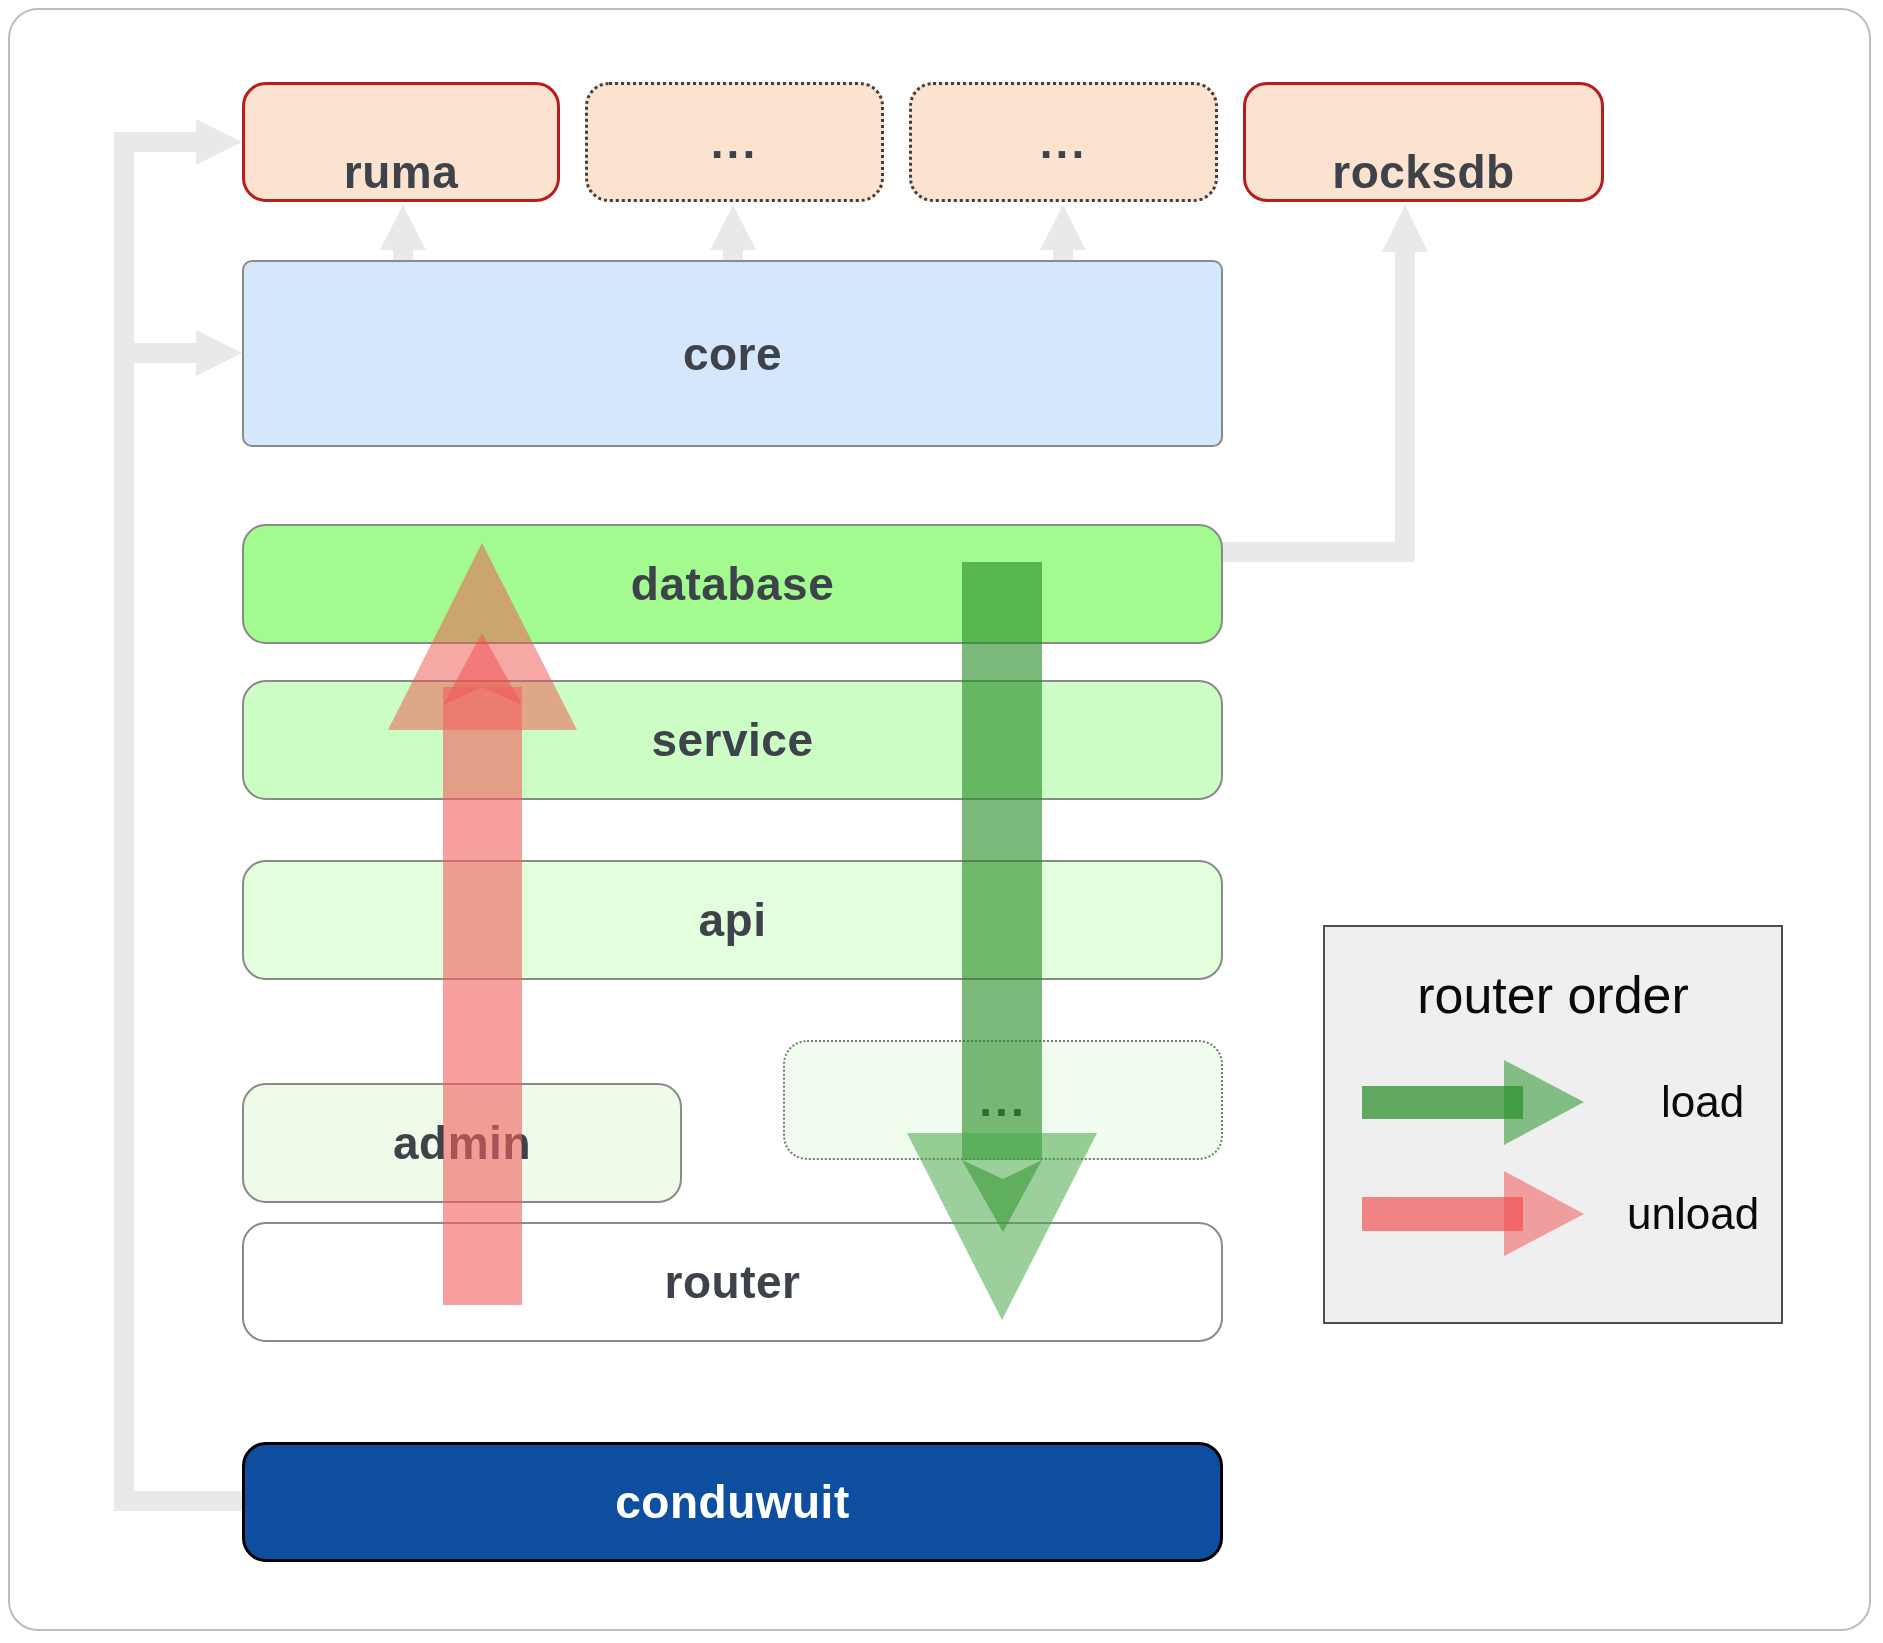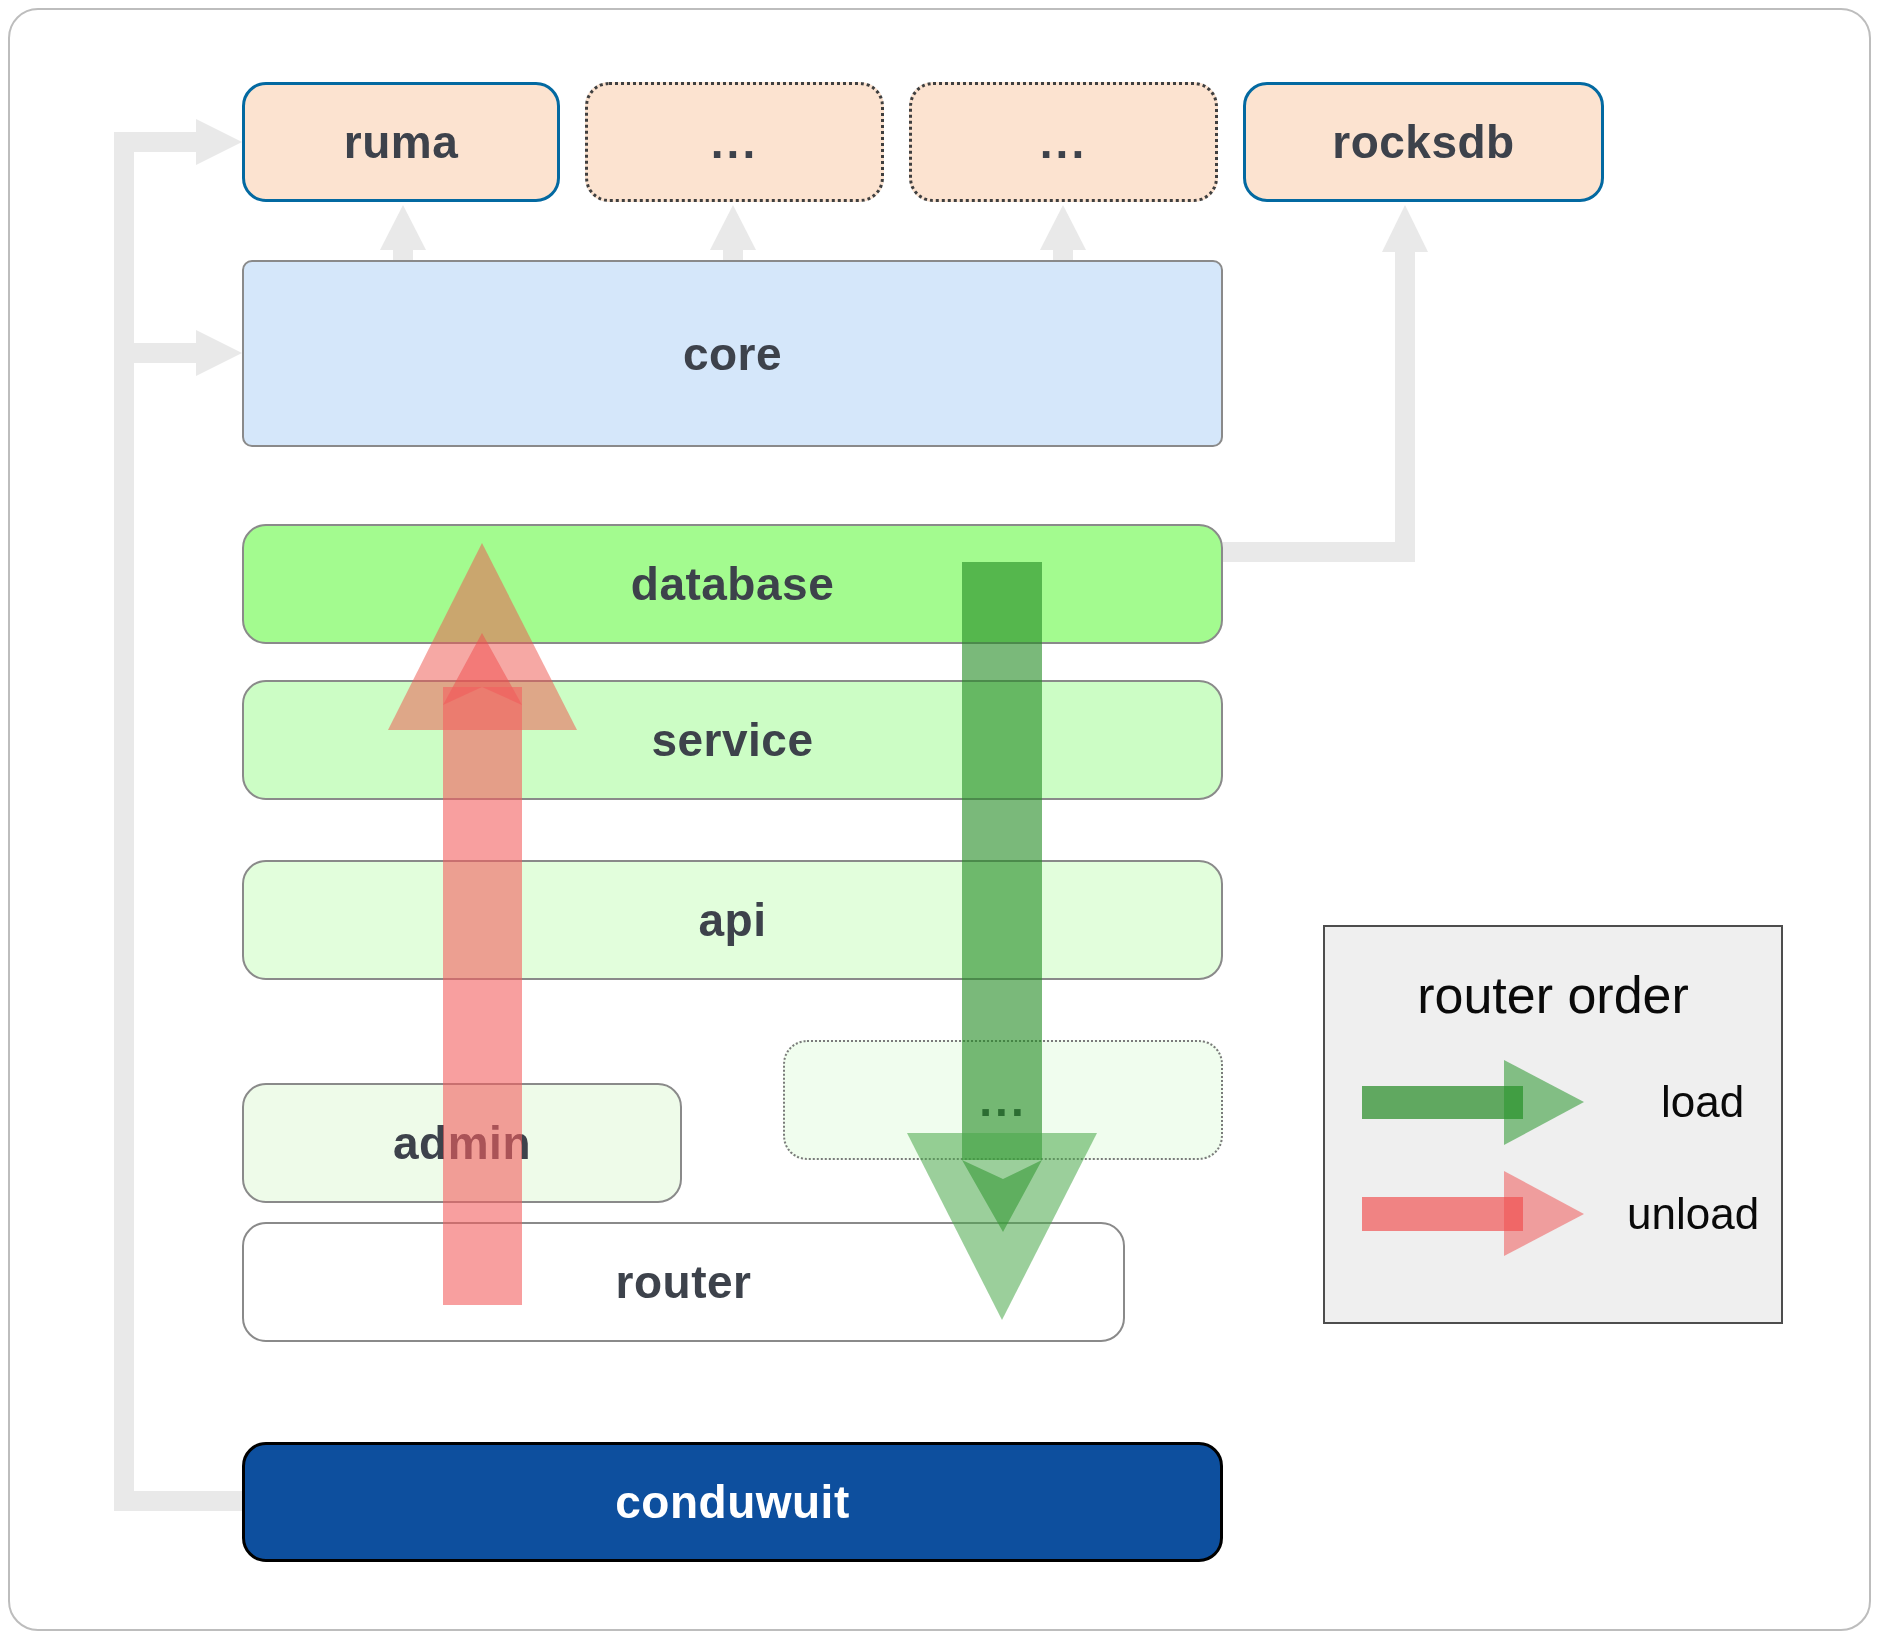--- a/index.html
+++ b/index.html
@@ -16,21 +16,21 @@
   }
   svg.layer{position:absolute;left:0;top:0;width:1883px;height:1643px;}
   #connectors{z-index:1;}
   #flows{z-index:6;}
   .node{
     position:absolute;display:flex;align-items:center;justify-content:center;
     box-sizing:border-box;border-radius:24px;
     font-size:46px;font-weight:600;color:#3d424b;letter-spacing:0.5px;
     z-index:3;
   }
-  .node.peach-solid{border:3px solid #0369a1;}
+  .node.peach-solid{border:3px solid #b91c1c;align-items:flex-end;}
   .node.peach-dotted{border:3px dotted #3f3f3f;}
   .node.soft{border:2px solid #8a8a8a;}
   .node.soft-dotted{border:2px dotted #7a7a7a;}
   .node.app{border:3px solid #000000;color:#ffffff;font-weight:700;}
   .dots{font-weight:800;letter-spacing:3px;}
   .legend{
     position:absolute;left:1323px;top:925px;width:460px;height:399px;
     box-sizing:border-box;border:2px solid #4d4d4d;
     z-index:3;
   }
@@ -100,21 +100,21 @@
     <span>service</span>
   </div>
 
   <div class="node soft" style="left:242px;top:1040px;width:440px;height:120px;background:#eefbe9;margin-top:43px;">
     <span>admin</span>
   </div>
   <div class="node soft-dotted dots" style="left:783px;top:1040px;width:440px;height:120px;background:#f0fdee;">
     <span>...</span>
   </div>
 
-  <div class="node soft" style="left:242px;top:1222px;width:883px;height:120px;background:#ffffff;">
+  <div class="node soft" style="left:242px;top:1222px;width:981px;height:120px;background:#ffffff;">
     <span>router</span>
   </div>
 
   <div class="node app" style="left:242px;top:1442px;width:981px;height:120px;background:#0d4f9e;">
     <span>conduwuit</span>
   </div>
 
   <div class="legend" style="background:#efefef;">
     <div class="legend-title">router order</div>
   </div>

